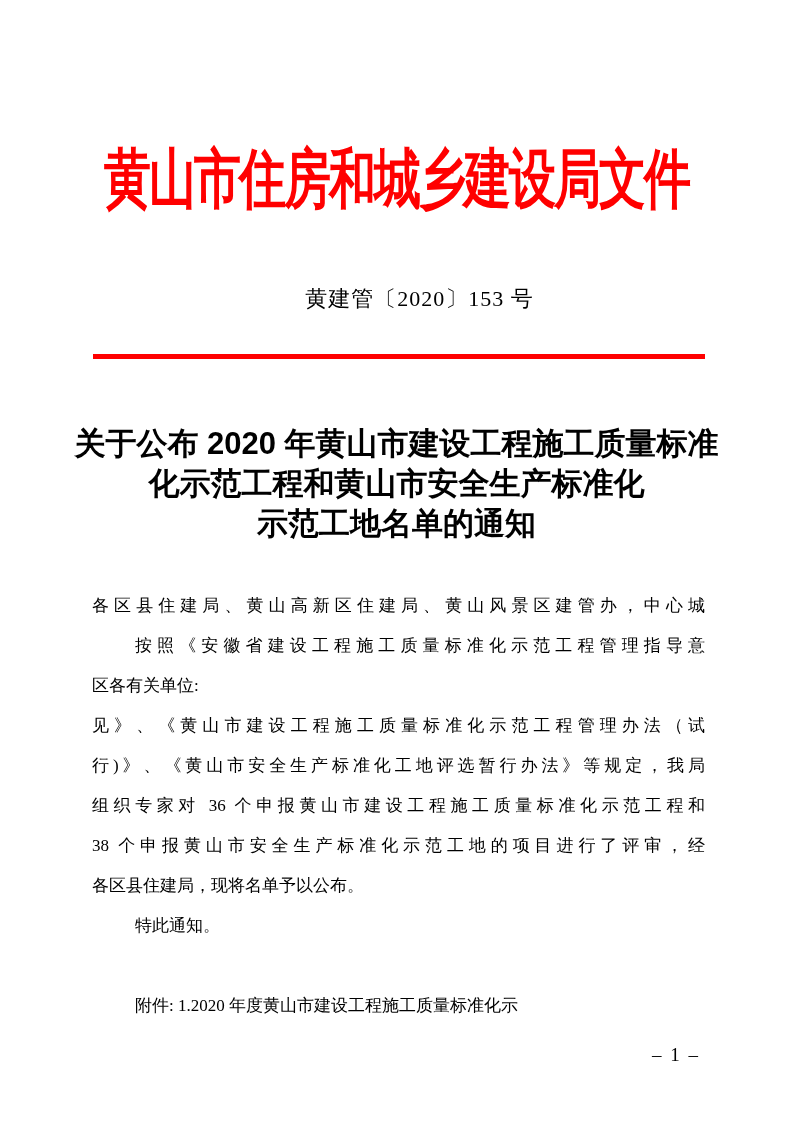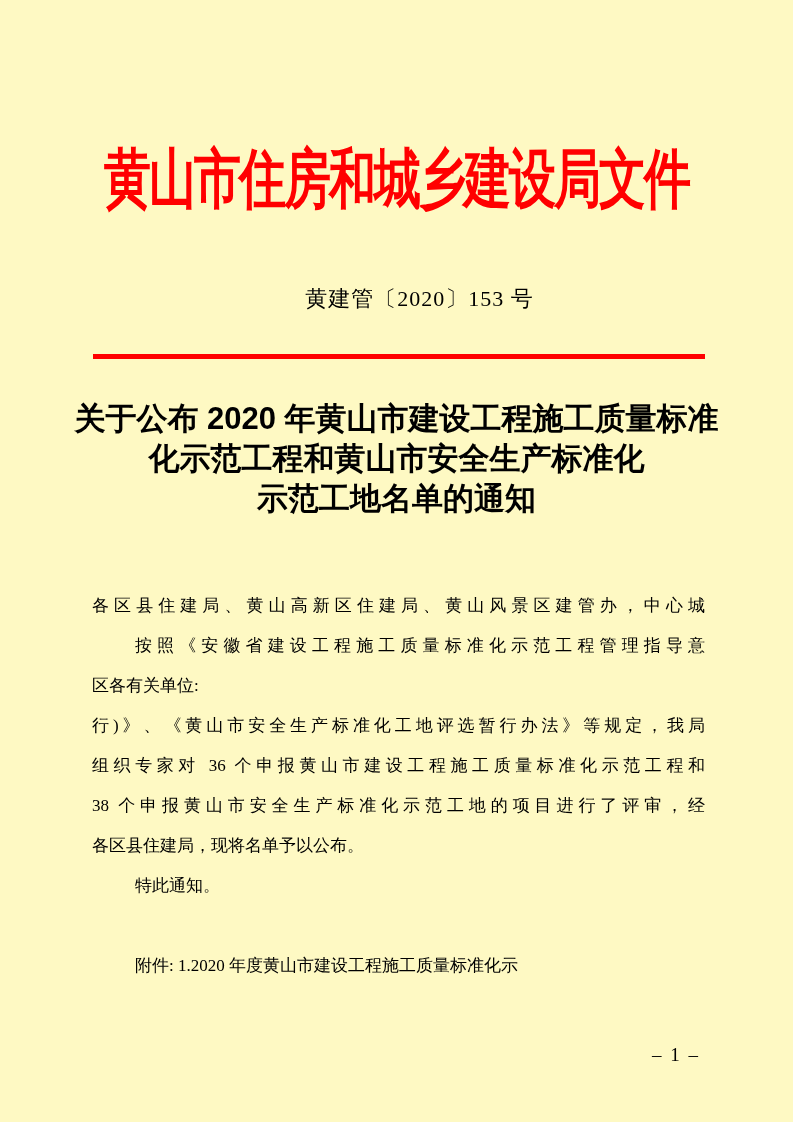--- a/index.html
+++ b/index.html
@@ -1,20 +1,20 @@
 <!DOCTYPE html>
 <html><head>
 <meta charset="utf-8">
 <style>
   html, body { margin: 0; padding: 0; background: #888; }
   .page {
     position: relative;
     width: 793px; height: 1122px;
     margin: 0 auto;
-    background: #fef9c3;
+    background: #ffffff;
     font-family: "Liberation Serif", "DejaVu Serif", serif;
     color: #000;
     overflow: hidden;
   }
   
   .agency-title {
     position: absolute;
     top: 148px; left: 0; width: 100%;
     text-align: center;
     color: #ff0000;
@@ -37,21 +37,21 @@
   
   .red-rule {
     position: absolute;
     left: 93px; top: 354px;
     width: 612px; height: 5px;
     background: #ff0000;
   }
   
   .notice-title {
     position: absolute;
-    top: 399px; left: 44px; width: 705px;
+    top: 424px; left: 44px; width: 705px;
     text-align: center;
     font-family: "Liberation Sans", "DejaVu Sans", sans-serif;
     font-weight: 900;
     font-size: 31px;
     line-height: 40px;
   }
   
   .body-text {
     position: absolute;
     left: 92px; top: 586px;
@@ -95,20 +95,21 @@
   <div class="notice-title">
     <div>关于公布 2020 年黄山市建设工程施工质量标准</div>
     <div>化示范工程和黄山市安全生产标准化</div>
     <div>示范工地名单的通知</div>
   </div>
 
   <div class="body-text">
     <div class="body-line full">各区县住建局、黄山高新区住建局、黄山风景区建管办，中心城</div>
     <div class="body-line full indent">按照《安徽省建设工程施工质量标准化示范工程管理指导意</div>
     <div class="body-line">区各有关单位:</div>
+    <div class="body-line full">见》、《黄山市建设工程施工质量标准化示范工程管理办法（试</div>
     <div class="body-line full">行)》、《黄山市安全生产标准化工地评选暂行办法》等规定，我局</div>
     <div class="body-line full">组织专家对 36 个申报黄山市建设工程施工质量标准化示范工程和</div>
     <div class="body-line full">38 个申报黄山市安全生产标准化示范工地的项目进行了评审，经</div>
     <div class="body-line">各区县住建局，现将名单予以公布。</div>
     <div class="body-line indent">特此通知。</div>
     <div class="body-gap"></div>
     <div class="body-line indent">附件: 1.2020 年度黄山市建设工程施工质量标准化示</div>
   </div>
 
   <div class="page-footer">– 1 –</div>

